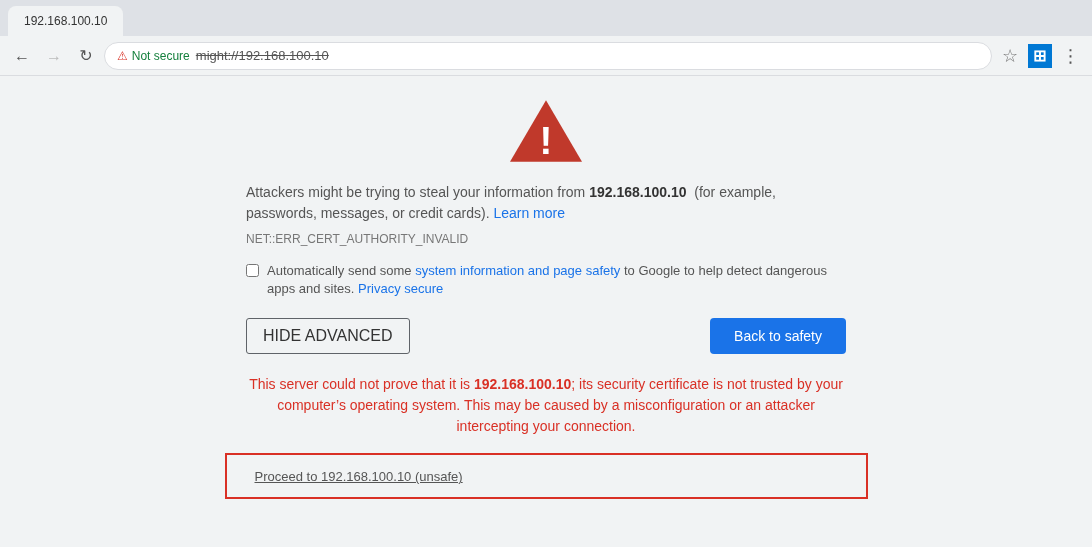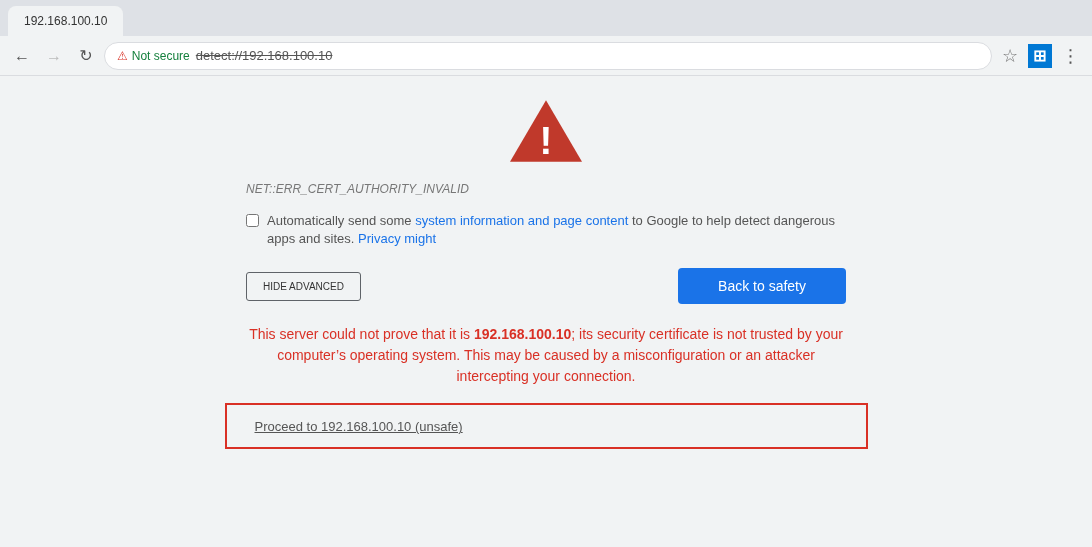--- a/index.html
+++ b/index.html
@@ -122,21 +122,20 @@
     }
 
     .bold-text { font-weight: bold; color: #333; }
     .link-text { color: #1a73e8; text-decoration: none; cursor: pointer; }
 
     .error-code {
       font-size: 12px;
       color: #777;
       width: 600px;
       margin-bottom: 16px;
-      font-style: italic;
     }
 
     .checkbox-row {
       width: 600px;
       display: flex;
       align-items: flex-start;
       gap: 8px;
       margin-bottom: 20px;
       font-size: 13px;
       color: #555;
@@ -153,30 +152,30 @@
       align-items: center;
       justify-content: space-between;
       margin-bottom: 20px;
     }
 
     .hide-advanced-btn {
       background: transparent;
       border: 1px solid #5f6368;
       color: #333;
       padding: 8px 16px;
-      font-size: 10px;
+      font-size: 16px;
       cursor: pointer;
       border-radius: 3px;
     }
 
     .back-to-safety-btn {
       background: #1a73e8;
       border: none;
       color: white;
-      padding: 10px 40px;
+      padding: 10px 24px;
       font-size: 14px;
       cursor: pointer;
       border-radius: 4px;
     }
 
     .advanced-info {
       width: 600px;
       font-size: 14px;
       line-height: 1.5;
       color: #d93025;
@@ -217,21 +216,21 @@
   <div class="toolbar">
     <button class="nav-btn">←</button>
     <button class="nav-btn" disabled="">→</button>
     <button class="nav-btn">↻</button>
 
     <div class="address-bar">
       <div class="security-indicator">
         <span>⚠</span>
         <span style="color:#15803d;font-size:12px;">Not secure</span>
       </div>
-      <span class="url-text">detect://192.168.100.10</span>
+      <span class="url-text">might://192.168.100.10</span>
     </div>
 
     <div class="toolbar-right">
       <button class="toolbar-icon-btn">
         <span class="star-icon">☆</span>
       </button>
       <button class="toolbar-icon-btn">
         <div class="win-icon">
           <span style="font-size:16px;">⊞</span>
         </div>
@@ -246,27 +245,30 @@
 <div class="page-content">
 
   <div class="warning-triangle">
     <svg viewBox="0 0 100 87" xmlns="http://www.w3.org/2000/svg">
       <polygon points="50,5 95,82 5,82" fill="#c0392b"></polygon>
       <text x="50" y="72" text-anchor="middle" fill="white" font-size="48" font-weight="bold" font-family="Arial">!</text>
     </svg>
   </div>
 
 
+  <div class="content-block">
+    <span>Attackers might be trying to steal your information from&nbsp;</span><span class="bold-text">192.168.100.10</span><span>&nbsp; (for example, passwords, messages, or credit cards).&nbsp;</span><a class="link-text">Learn more</a>
+  </div>
 
   <div class="error-code">NET::ERR_CERT_AUTHORITY_INVALID</div>
 
   <div class="checkbox-row">
     <input type="checkbox" style="">
     <span>
-      <span>Automatically send some&nbsp;</span><a class="link-text">system information and page content</a><span>&nbsp;to Google to help detect dangerous apps and sites.&nbsp;</span><a class="link-text">Privacy might</a>
+      <span>Automatically send some&nbsp;</span><a class="link-text">system information and page safety</a><span>&nbsp;to Google to help detect dangerous apps and sites.&nbsp;</span><a class="link-text">Privacy secure</a>
     </span>
   </div>
 
   <div class="button-row">
     <button class="hide-advanced-btn">HIDE ADVANCED</button>
     <button class="back-to-safety-btn">Back to safety</button>
   </div>
 
   <div class="advanced-info">
     <span>This server could not prove that it is&nbsp;</span><span class="bold-inline">192.168.100.10</span><span class="rest">; its security certificate is not trusted by your computer’s operating system. This may be caused by a misconfiguration or an attacker intercepting your connection.</span>

